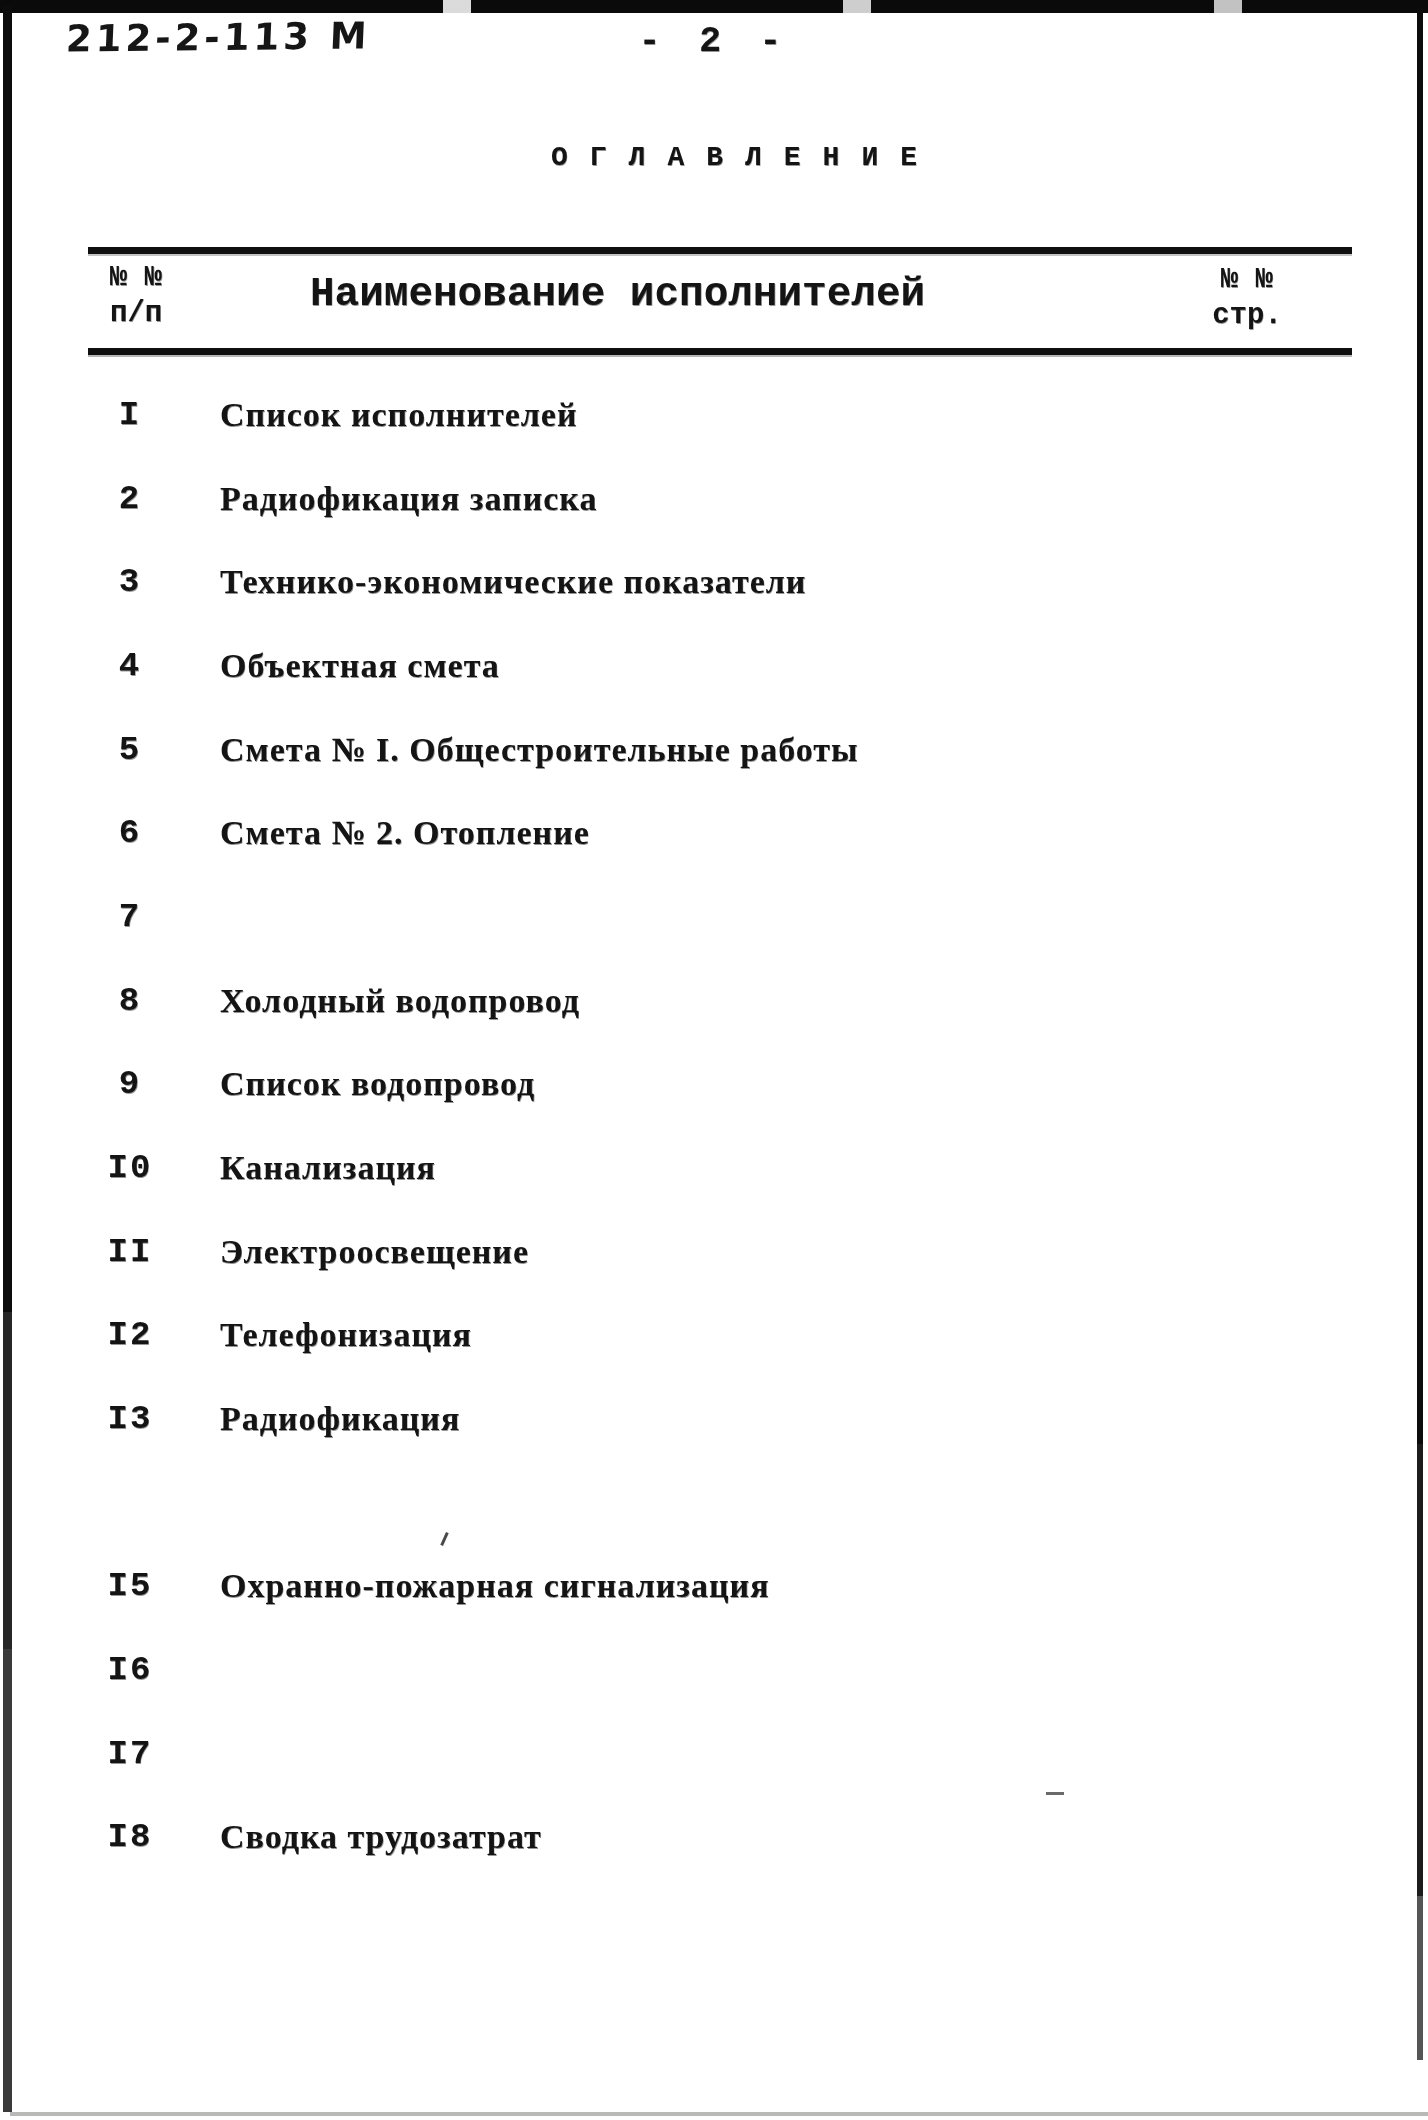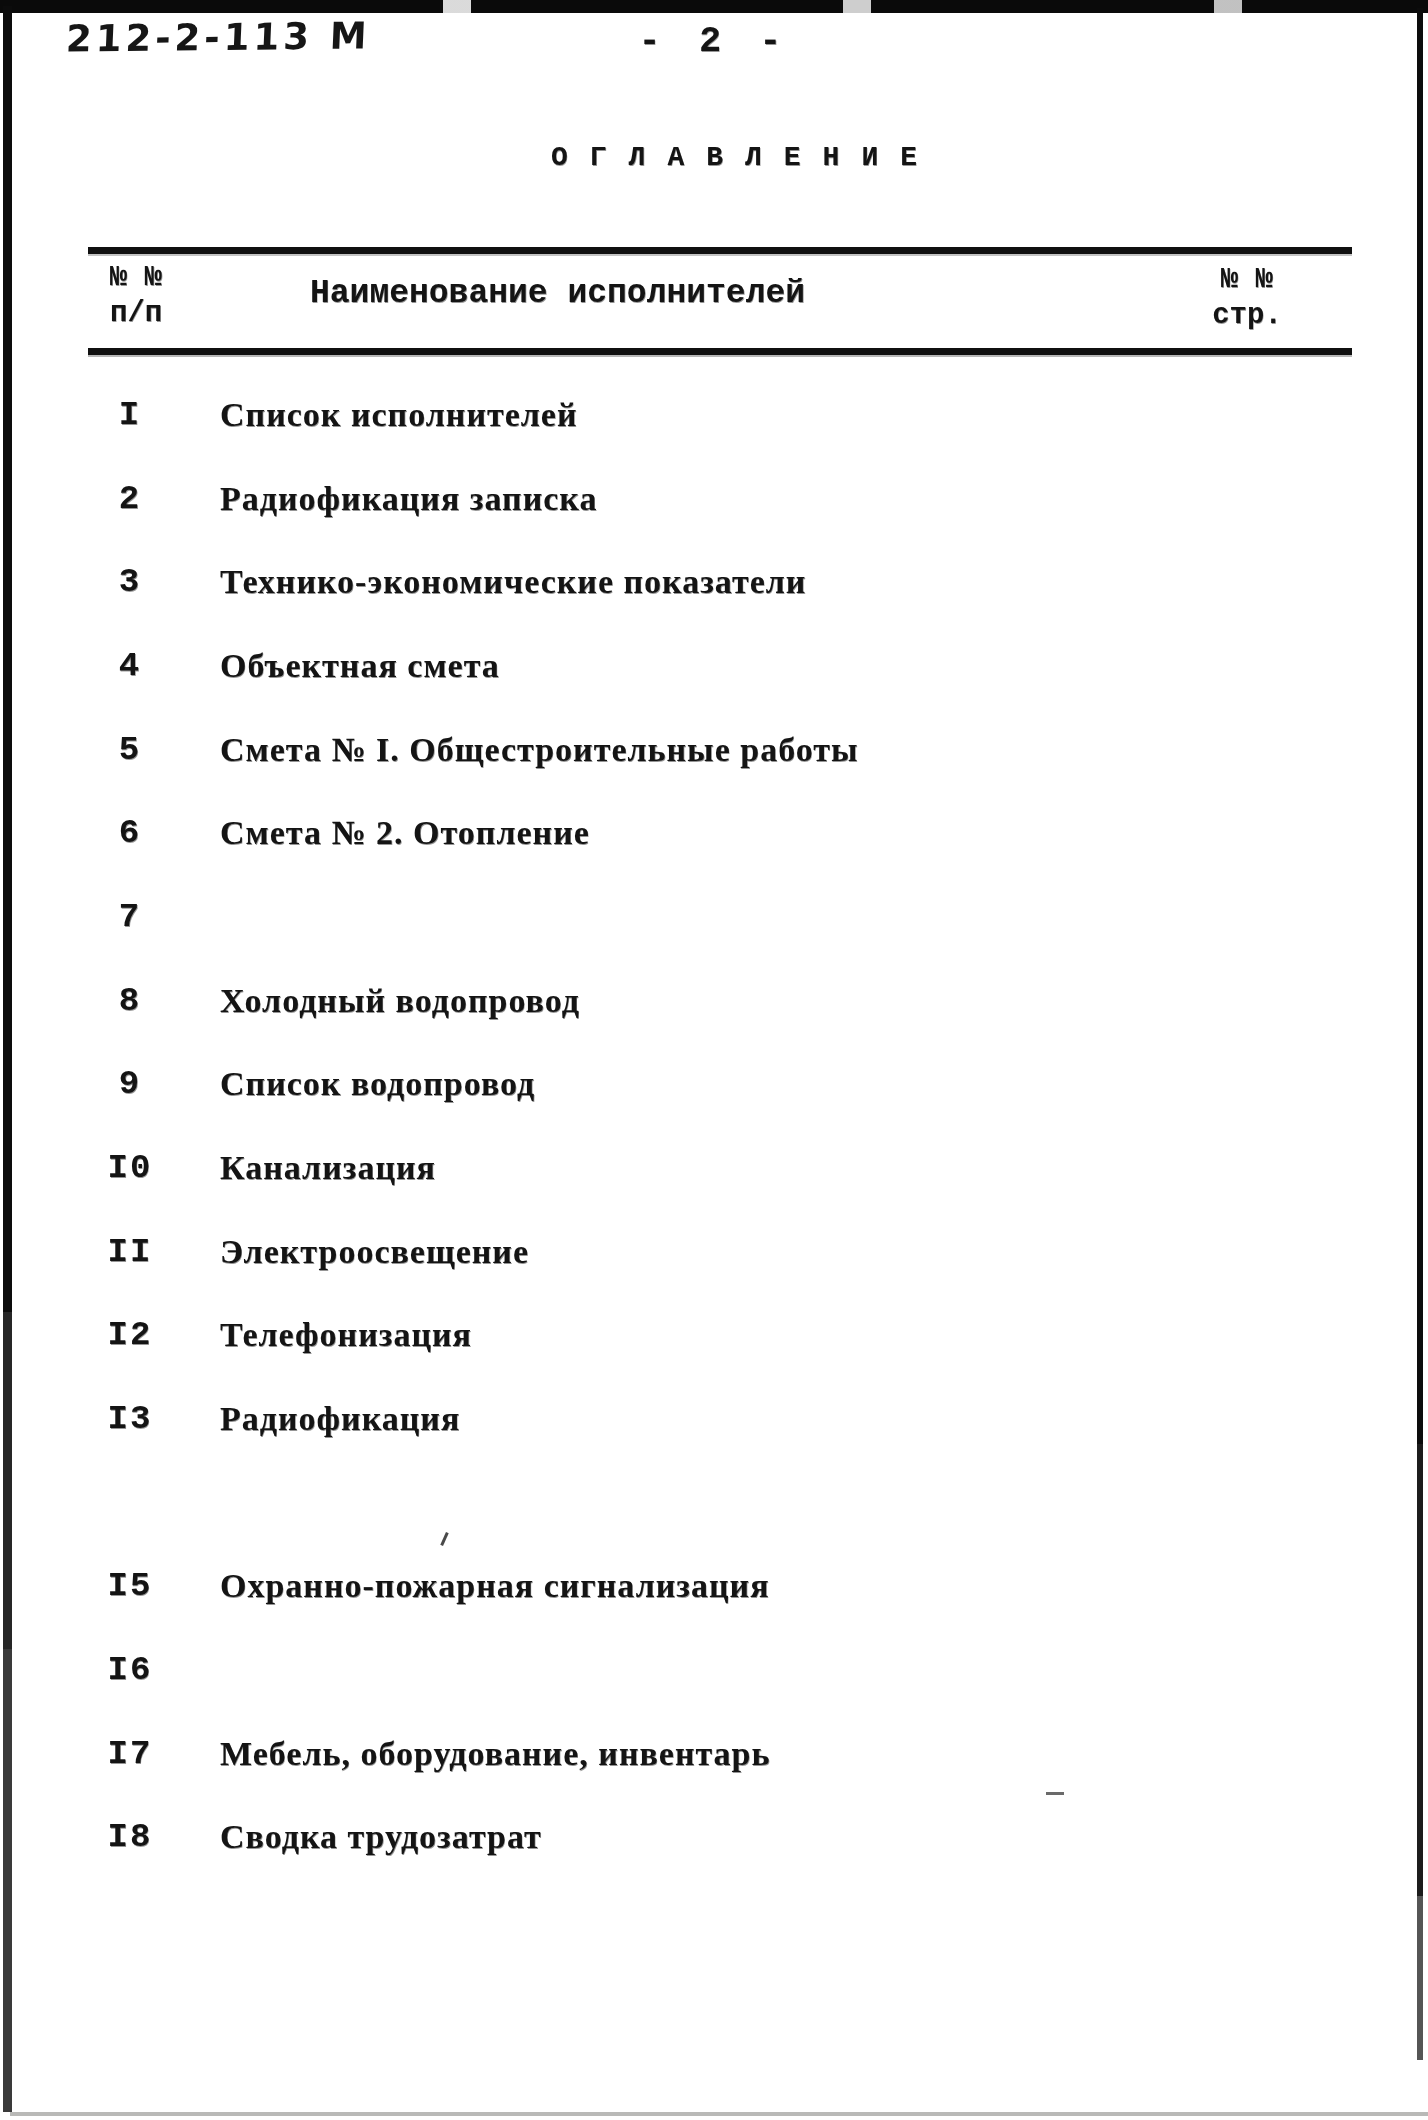--- a/index.html
+++ b/index.html
@@ -54,21 +54,21 @@
   .doc-title{
     position:absolute;left:90px;top:142px;width:1310px;
     text-align:center;font-size:28px;letter-spacing:22px;
   }
   
   .rule{position:absolute;left:88px;width:1264px;height:7px;background:#101010;}
   .rule-top{top:247px;box-shadow:0 2px 0 rgba(16,16,16,.25);}
   .rule-bottom{top:348px;box-shadow:0 2px 0 rgba(16,16,16,.3);}
   .hdr{position:absolute;font-size:29px;line-height:36px;}
   .hdr-num{left:110px;top:260px;text-align:left;}
-  .hdr-name{left:310px;top:276px;font-size:33px;}
+  .hdr-name{left:310px;top:276px;font-size:41px;}
   .hdr-page{left:1192px;top:262px;text-align:center;width:110px;}
   .hdr .l2{display:block;}
   
   .row{position:absolute;left:0;width:1428px;height:46px;font-size:34px;}
   .row .num{position:absolute;left:100px;width:60px;text-align:center;letter-spacing:2px;}
   .row .title{position:absolute;left:220px;letter-spacing:1px;font-family:Liberation Serif, serif;}
   
   .artifact{position:absolute;background:#3c3c3c;}
   .artifact-tick{left:443px;top:1532px;width:3px;height:14px;transform:rotate(24deg);background:#4a4a4a;}
   .artifact-dash{left:1046px;top:1792px;width:18px;height:3px;background:#6a6a6a;}
@@ -153,21 +153,20 @@
     </div>
   <div class="row typed" style="top:1567px">
       <span class="num">I5</span>
       <span class="title">Охранно-пожарная сигнализация</span>
     </div>
   <div class="row typed" style="top:1651px">
       <span class="num">I6</span>
     </div>
   <div class="row typed" style="top:1735px">
       <span class="num">I7</span>
-      <span class="title">Мебель, оборудование, инвентарь</span>
     </div>
   <div class="row typed" style="top:1818px">
       <span class="num">I8</span>
       <span class="title">Сводка трудозатрат</span>
     </div>
 
   <div class="artifact artifact-tick"></div>
   <div class="artifact artifact-dash"></div>
 
 </div>

